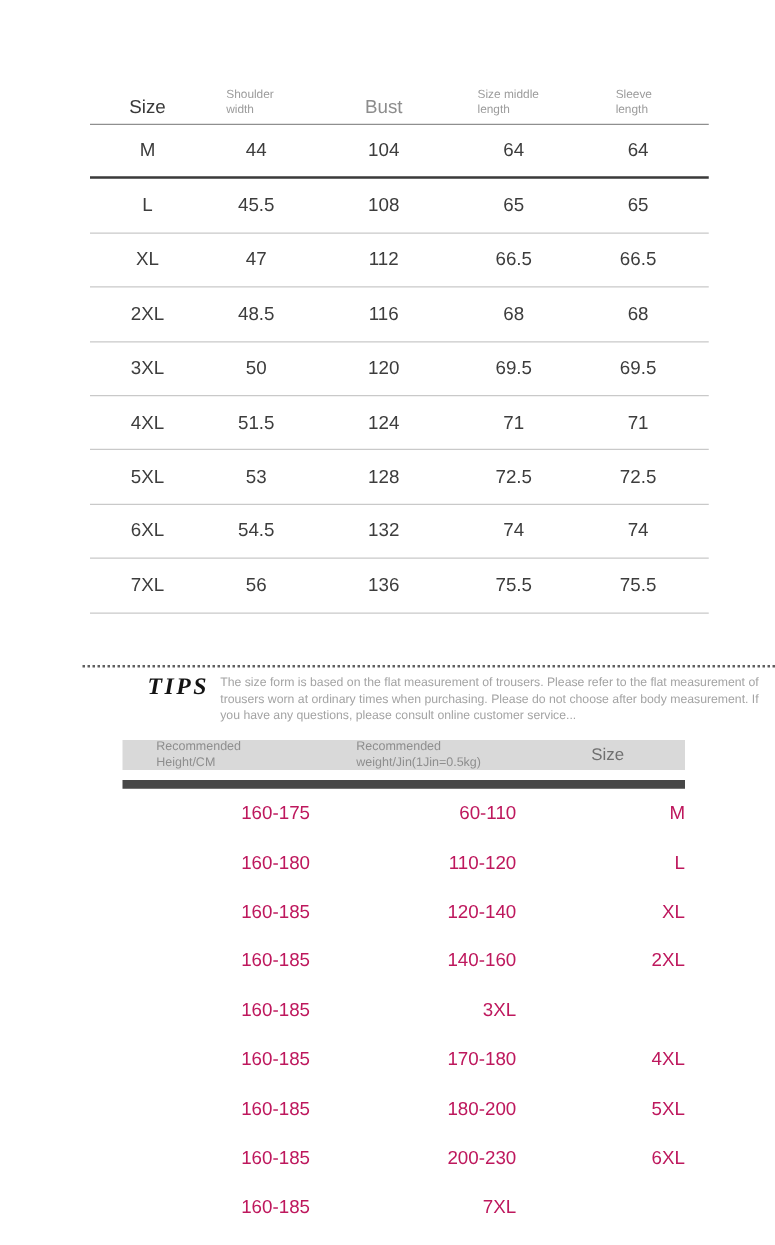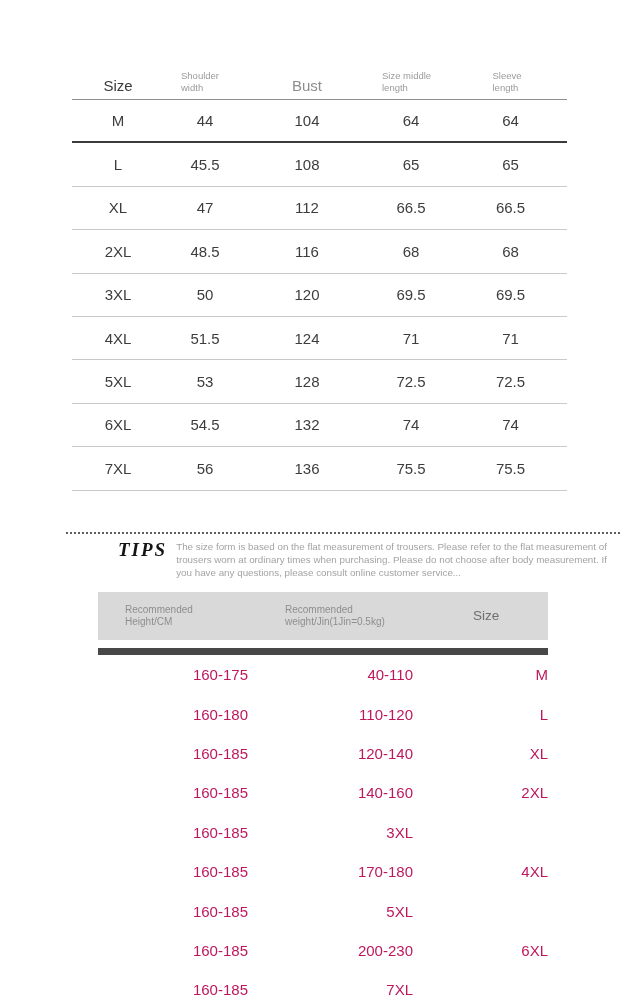--- a/index.html
+++ b/index.html
@@ -48,21 +48,21 @@
     font-family:"Liberation Serif", serif;font-style:italic;font-weight:700;
     font-size:19px;color:#141414;letter-spacing:2px;line-height:1.1;flex:0 0 auto;
   }
   .tips-text{
     font-size:9.8px;color:#a3a3a3;line-height:1.33;width:446px;flex:0 0 auto;
   }
   
   .fit-table{position:absolute;left:98px;top:592px;width:450px;}
   .ft-grid{display:grid;grid-template-columns:150px 165px 135px;}
   .ft-header{
-    height:48px;align-items:center;
+    height:24px;align-items:center;
     background:var(--fit-header-bg,#d9d9d9);
   }
   .ft-header .hcell{font-size:10px;color:#8e8e8e;line-height:1.25;}
   .ft-header .hcell.h1{padding-left:27px;}
   .ft-header .hcell.h2{padding-left:37px;}
   .ft-header .hcell.h3{padding-left:60px;font-size:13.5px;color:#6f6f6f;}
   .ft-header .wrap{display:inline-block;text-align:left;}
   .w-height{width:70px;}
   .w-weight{width:112px;}
   .ft-bar{margin-top:8px;height:7px;background:var(--fit-header-bar,#474747);}
@@ -163,21 +163,21 @@
   <div class="fit-table">
     <div class="ft-grid ft-header">
       <div class="hcell h1"><span class="wrap w-height">Recommended Height/CM</span></div>
       <div class="hcell h2"><span class="wrap w-weight">Recommended weight/Jin(1Jin=0.5kg)</span></div>
       <div class="hcell h3">Size</div>
     </div>
     <div class="ft-bar"></div>
     <div id="fit-rows">
         <div class="ft-grid ft-row">
           <div class="cell">160-175</div>
-          <div class="cell">40-110</div>
+          <div class="cell">60-110</div>
           <div class="cell">M</div>
         </div>
         <div class="ft-grid ft-row">
           <div class="cell">160-180</div>
           <div class="cell">110-120</div>
           <div class="cell">L</div>
         </div>
         <div class="ft-grid ft-row">
           <div class="cell">160-185</div>
           <div class="cell">120-140</div>
@@ -192,20 +192,21 @@
           <div class="cell">160-185</div>
           <div class="cell">3XL</div>
         </div>
         <div class="ft-grid ft-row">
           <div class="cell">160-185</div>
           <div class="cell">170-180</div>
           <div class="cell">4XL</div>
         </div>
         <div class="ft-grid ft-row">
           <div class="cell">160-185</div>
+          <div class="cell">180-200</div>
           <div class="cell">5XL</div>
         </div>
         <div class="ft-grid ft-row">
           <div class="cell">160-185</div>
           <div class="cell">200-230</div>
           <div class="cell">6XL</div>
         </div>
         <div class="ft-grid ft-row">
           <div class="cell">160-185</div>
           <div class="cell">7XL</div>

